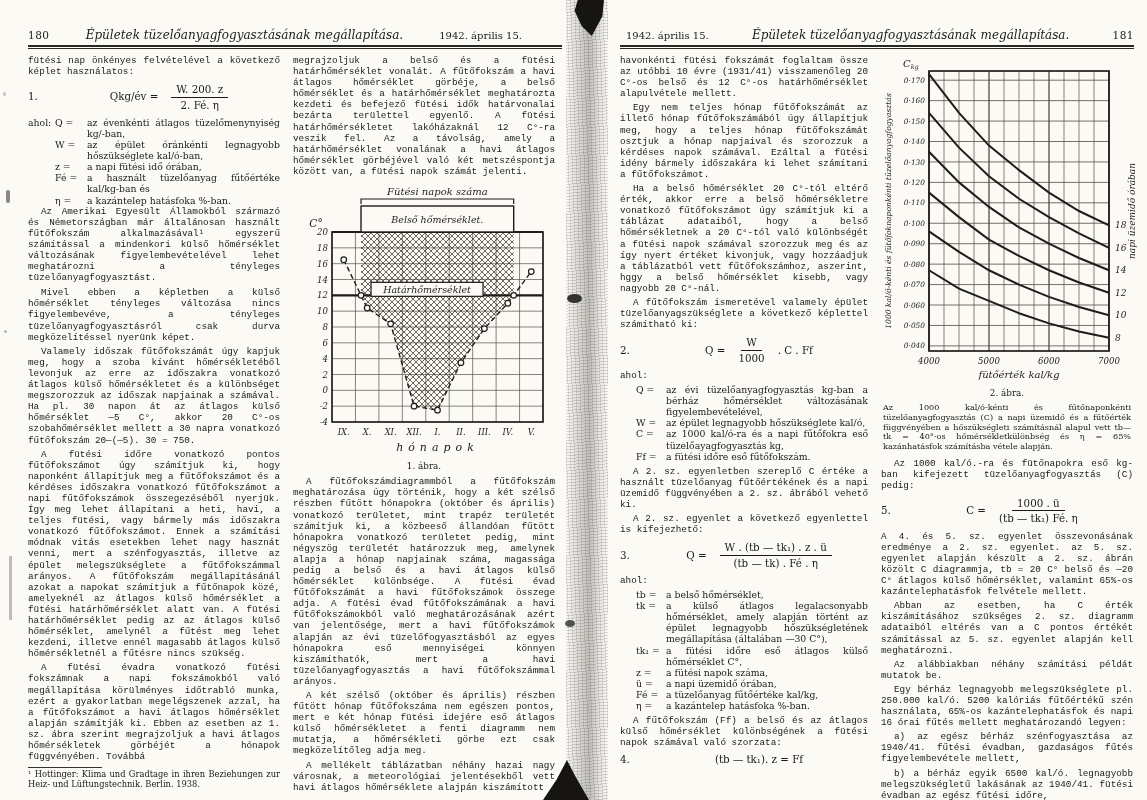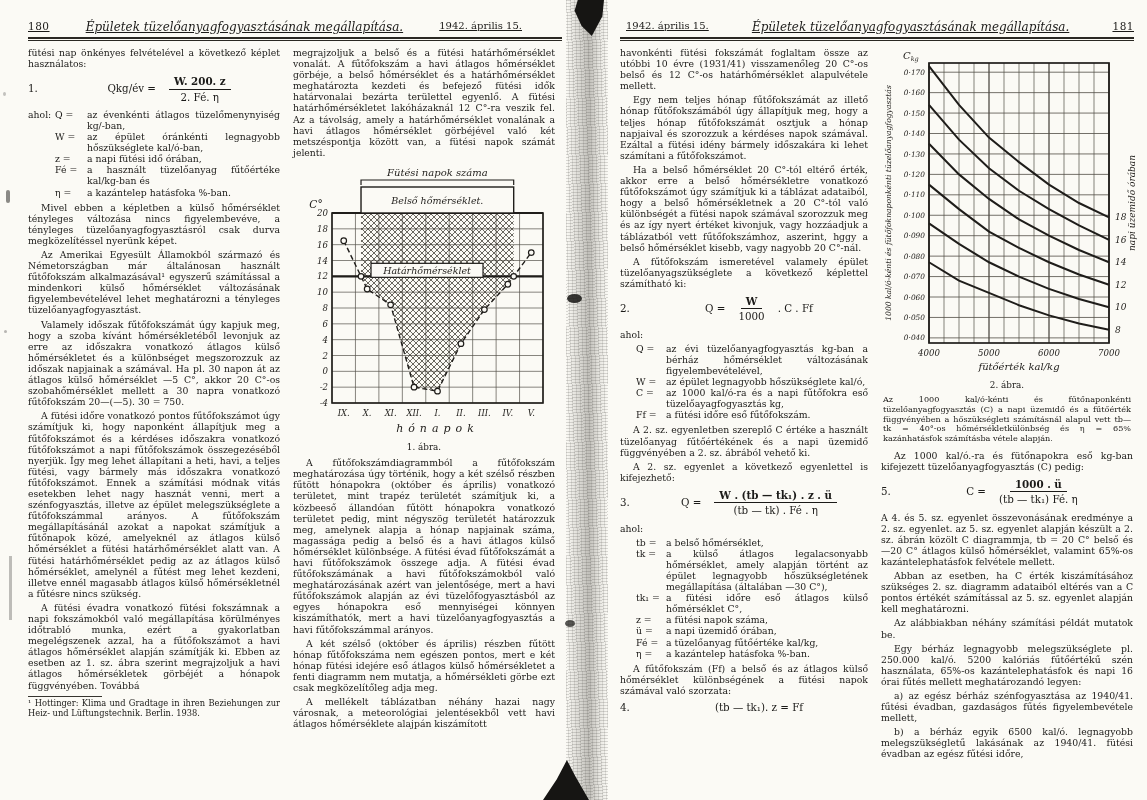--- a/index.html
+++ b/index.html
@@ -5,50 +5,50 @@
   * { margin:0; padding:0; box-sizing:border-box; }
   html,body { width:1147px; height:800px; }
   body { background:#f4f2ec; font-family:"DejaVu Serif", serif; color:#1b1a18; }
   #scan { position:relative; width:1147px; height:800px; background:#fbfaf5; overflow:hidden; }
 
   
   .page { position:absolute; top:0; height:800px; }
   #page-left  { left:28px;  width:534px; }
   #page-right { left:620px; width:514px; }
 
-  .pghead { display:flex; align-items:flex-start; padding-top:20px; font-size:10px;text-decoration:underline; }
+  .pghead { display:flex; align-items:center; padding-top:28px; font-size:10px; }
   .pghead .pgnum { font-size:10.5px; letter-spacing:.5px; }
   .pghead .pgtitle { flex:1; text-align:center; font-style:italic; font-size:12px; }
   .pghead .pgdate { font-size:10px; }
   #page-left .pgdate { margin-right:40px; }
   #page-right .pgdate { margin-left:6px; }
   .headrule { margin-top:3px; border-top:2px solid #2a2823; border-bottom:1px solid #2a2823; height:4px; }
 
   .cols { display:flex; gap:13px; margin-top:6px; }
   .col { text-align:justify; font-size:9.3px; line-height:11.1px; }
   #lp-col1 { width:252px; } #lp-col2 { width:262px; }
   #rp-col1 { width:248px; } #rp-col2 { width:252px; }
-  .col p { margin-bottom:3px; }
+  .col p { margin-bottom:3px;font-family:Liberation Mono, monospace; }
   .ind { text-indent:13px; }
 
   
   .defrow { display:flex; }
   .d-ahol { width:27px; flex:none; }
   .d-term { width:32px; flex:none; }
   .d-desc { flex:1; text-align:justify; }
   .defs-r .d-ahol { width:16px; }
   .defs-r .d-term { width:30px; }
   .aholline { margin:2px 0 1px; }
 
   
   .eq { display:flex; align-items:center; margin:6px 0; font-size:10.3px; }
   .eq-no { width:30px; flex:none; }
   .eq-body { flex:1; display:flex; justify-content:center; align-items:center; gap:13px; }
   .frac { display:inline-flex; flex-direction:column; align-items:center; line-height:1.2; }
-  .frac .num { padding:0 5px 1px; border-bottom:1px solid #1b1a18;font-weight:bold; }
+  .frac .num { padding:0 5px 1px; border-bottom:1px solid #1b1a18; }
   .frac .den { padding-top:1px; }
 
   
   .figwrap { text-align:center; margin:5px 0 2px; }
   .figcap { text-align:center; font-size:8.8px; margin:1px 0 4px; }
   .fignote { font-size:8.1px; line-height:9.7px; text-align:justify; margin:2px 2px 6px; }
 
   .fnrule { width:74px; border-top:1px solid #35332e; margin:5px 0 2px; }
   .fn { font-size:8.3px; line-height:9.9px; text-align:justify; }
 
@@ -121,22 +121,22 @@
               <span class="d-term">Fé =</span>
             <span class="d-desc">a használt tüzelőanyag fűtőértéke kal/kg-ban és</span>
           </div>
           <div class="defrow">
             <span class="d-ahol"></span>
               <span class="d-term">η =</span>
             <span class="d-desc">a kazántelep hatásfoka %-ban.</span>
           </div>
         </div>
 
+        <p class="ind">Az Amerikai Egyesült Államokból származó és Németországban már általánosan használt fűtőfokszám alkalmazásával¹ egyszerű számítással a mindenkori külső hőmérséklet változásának figyelembevételével lehet meghatározni a tényleges tüzelőanyagfogyasztást.</p>
         <p class="ind" style="margin-top:4px">Mivel ebben a képletben a külső hőmérséklet tényleges változása nincs figyelembevéve, a tényleges tüzelőanyagfogyasztásról csak durva megközelítéssel nyerünk képet.</p>
-        <p class="ind">Az Amerikai Egyesült Államokból származó és Németországban már általánosan használt fűtőfokszám alkalmazásával¹ egyszerű számítással a mindenkori külső hőmérséklet változásának figyelembevételével lehet meghatározni a tényleges tüzelőanyagfogyasztást.</p>
         <p class="ind">Valamely időszak fűtőfokszámát úgy kapjuk meg, hogy a szoba kívánt hőmérsékletéből levonjuk az erre az időszakra vonatkozó átlagos külső hőmérsékletet és a különbséget megszorozzuk az időszak napjainak a számával. Ha pl. 30 napon át az átlagos külső hőmérséklet —5 C°, akkor 20 C°-os szobahőmérséklet mellett a 30 napra vonatkozó fűtőfokszám 20—(—5). 30 = 750.</p>
         <p class="ind">A fütési időre vonatkozó pontos fűtőfokszámot úgy számítjuk ki, hogy naponként állapítjuk meg a fűtőfokszámot és a kérdéses időszakra vonatkozó fűtőfokszámot a napi fűtőfokszámok összegezéséből nyerjük. Így meg lehet állapítani a heti, havi, a teljes fütési, vagy bármely más időszakra vonatkozó fűtőfokszámot. Ennek a számítási módnak vitás esetekben lehet nagy hasznát venni, mert a szénfogyasztás, illetve az épület melegszükséglete a fűtőfokszámmal arányos. A fűtőfokszám megállapításánál azokat a napokat számítjuk a fűtőnapok közé, amelyeknél az átlagos külső hőmérséklet a fütési határhőmérséklet alatt van. A fütési határhőmérséklet pedig az az átlagos külső hőmérséklet, amelynél a fűtést meg lehet kezdeni, illetve ennél magasabb átlagos külső hőmérsékletnél a fűtésre nincs szükség.</p>
         <p class="ind">A fütési évadra vonatkozó fütési fokszámnak a napi fokszámokból való megállapítása körülményes időtrabló munka, ezért a gyakorlatban megelégszenek azzal, ha a fűtőfokszámot a havi átlagos hőmérséklet alapján számítják ki. Ebben az esetben az 1. sz. ábra szerint megrajzoljuk a havi átlagos hőmérsékletek görbéjét a hónapok függvényében. Továbbá</p>
 
         <div class="fnrule"></div>
         <div class="fn">¹ Hottinger: Klima und Gradtage in ihren Beziehungen zur Heiz- und Lüftungstechnik. Berlin. 1938.</div>
       </div>
 
       <div class="col" id="lp-col2">
         <p>megrajzoljuk a belső és a fütési határhőmérséklet vonalát. A fűtőfokszám a havi átlagos hőmérséklet görbéje, a belső hőmérséklet és a határhőmérséklet meghatározta kezdeti és befejező fütési idők határvonalai bezárta területtel egyenlő. A fütési határhőmérsékletet lakóházaknál 12 C°-ra veszik fel. Az a távolság, amely a határhőmérséklet vonalának a havi átlagos hőmérséklet görbéjével való két metszéspontja között van, a fütési napok számát jelenti.</p>

